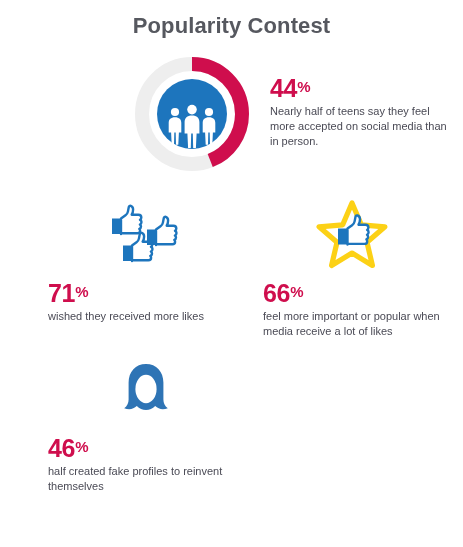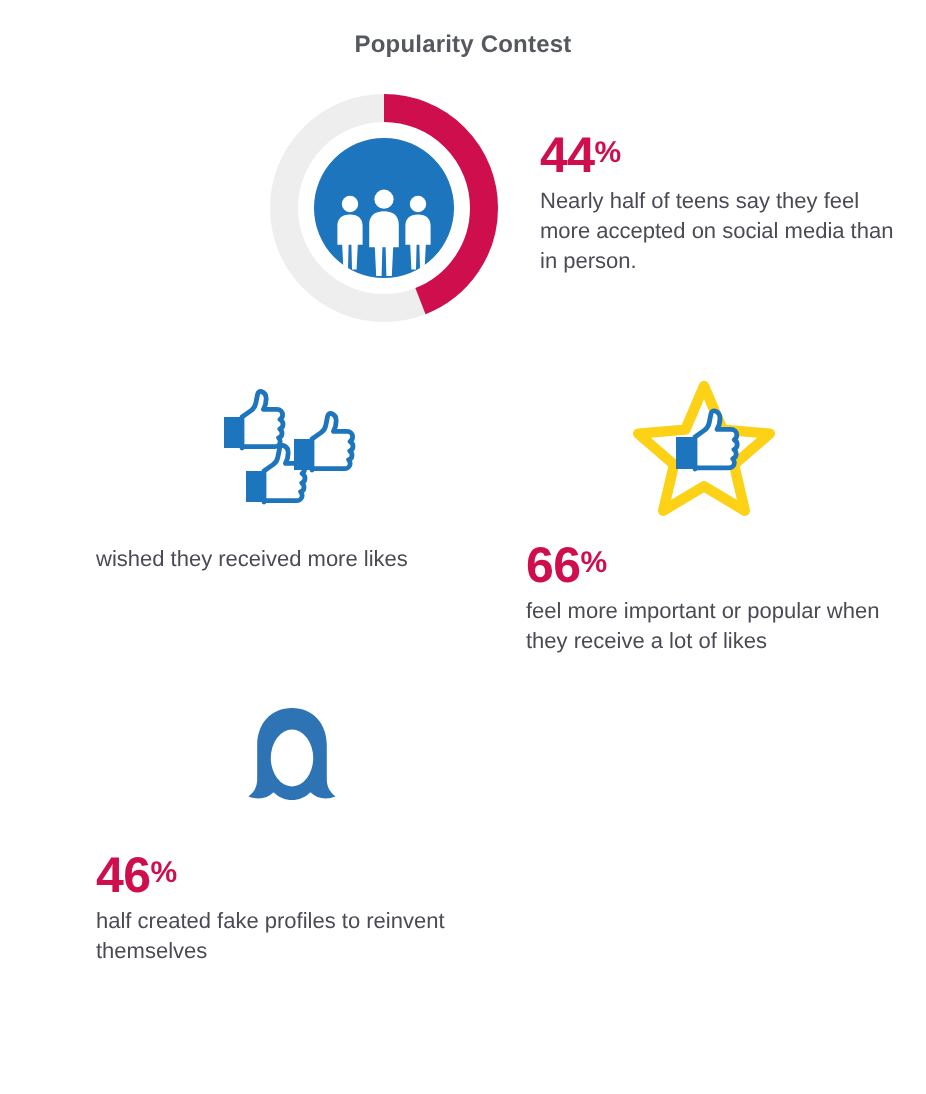--- a/index.html
+++ b/index.html
@@ -12,26 +12,26 @@
     height: 547px;
     font-family: "Liberation Sans", sans-serif;
     color: #4a4a55;
     overflow: hidden;
     position: relative;
   }
 
   
   .page-title {
     text-align: center;
-    font-size: 12px;
+    font-size: 22px;
     font-weight: bold;
     color: #56585f;
     letter-spacing: 0.1px;
-    padding-top: 3px;
-    margin: 12px;
+    padding-top: 13px;
+    margin: 0;
   }
 
   
   .hero {
     display: flex;
     align-items: center;
     margin-top: 16px;
     padding-left: 113px;
     margin-left: 20px;
   }
@@ -169,39 +169,42 @@
           </g>
 
           <g transform="translate(23,29)">
             <rect x="0" y="13.5" width="9" height="15.5" fill="#1d75bd" stroke="none"></rect>
             <path d="M9 29V13.5l4.5-3.2c1.3-.9 2.1-2.1 2.4-3.7l.9-4.5c.2-1.1 1.1-1.6 2-1.3 1.4.5 2.3 1.9 2.3 3.6 0 1.9-.5 3.7-1.4 5.3h6.8c1.6 0 2.8 1.2 2.8 2.7 0 1-.5 1.9-1.3 2.4.9.4 1.5 1.3 1.5 2.3 0 1.1-.6 2-1.6 2.4.7.5 1.1 1.3 1.1 2.1 0 1.1-.7 2-1.7 2.3.5.5.8 1.1.8 1.8 0 1.4-1.2 2.6-2.7 2.6H9z"></path>
           </g>
         </g>
       </svg>
     </div>
     <div class="cell-text">
+      <div class="stat-number">
+        <span>71</span><span class="pct">%</span>
+      </div>
       <div class="stat-desc">wished they received more likes</div>
     </div>
   </div>
 
   <div class="cell">
     <div class="cell-icon star-pos">
       <svg width="74" height="70" viewBox="0 0 74 70">
         <polygon points="37,3 46.3,24.8 69.9,26.8 52,42.3 57.4,65.4 37,53.1 16.6,65.4 22,42.3 4.1,26.8 27.7,24.8" fill="none" stroke="#fcd116" stroke-width="5.2" stroke-linejoin="round"></polygon>
         <g transform="translate(23,16)">
           <rect x="0" y="12.5" width="9.5" height="16" fill="#1d75bd"></rect>
           <path d="M9.5 28.5V12.5l4.6-3.3c1.3-.9 2.2-2.2 2.5-3.8l.9-4.6c.2-1.1 1.1-1.6 2.1-1.3 1.4.5 2.4 2 2.4 3.7 0 2-.5 3.8-1.5 5.5h7c1.6 0 2.9 1.2 2.9 2.8 0 1-.5 1.9-1.3 2.4.9.4 1.5 1.3 1.5 2.4 0 1.1-.6 2-1.6 2.5.7.5 1.1 1.3 1.1 2.2 0 1.1-.7 2-1.7 2.4.5.5.8 1.1.8 1.8 0 1.5-1.2 2.7-2.8 2.7H9.5z" fill="#ffffff" stroke="#1d75bd" stroke-width="2.4" stroke-linejoin="round"></path>
         </g>
       </svg>
     </div>
     <div class="cell-text">
       <div class="stat-number">
         <span>66</span><span class="pct">%</span>
       </div>
-      <div class="stat-desc">feel more important or popular when they receive a lot of likes</div>
+      <div class="stat-desc">feel more important or popular when media receive a lot of likes</div>
     </div>
   </div>
 
 
   <div class="cell">
     <div class="cell-icon mask-pos">
       <svg width="54" height="58" viewBox="0 0 54 58">
         <path d="M27 3C16.6 3 9.6 10.7 9.6 21.6v16.9c0 3.6-1.3 6.5-4.4 8.7 4.7 1.8 9.2 1.2 12.6-2.1 2.6 2.6 5.7 3.9 9.2 3.9s6.6-1.3 9.2-3.9c3.4 3.3 7.9 3.9 12.6 2.1-3.1-2.2-4.4-5.1-4.4-8.7V21.6C44.4 10.7 37.4 3 27 3z" fill="#2e74b5"></path>
         <ellipse cx="27" cy="28" rx="10.6" ry="14.2" fill="#ffffff"></ellipse>
       </svg>

